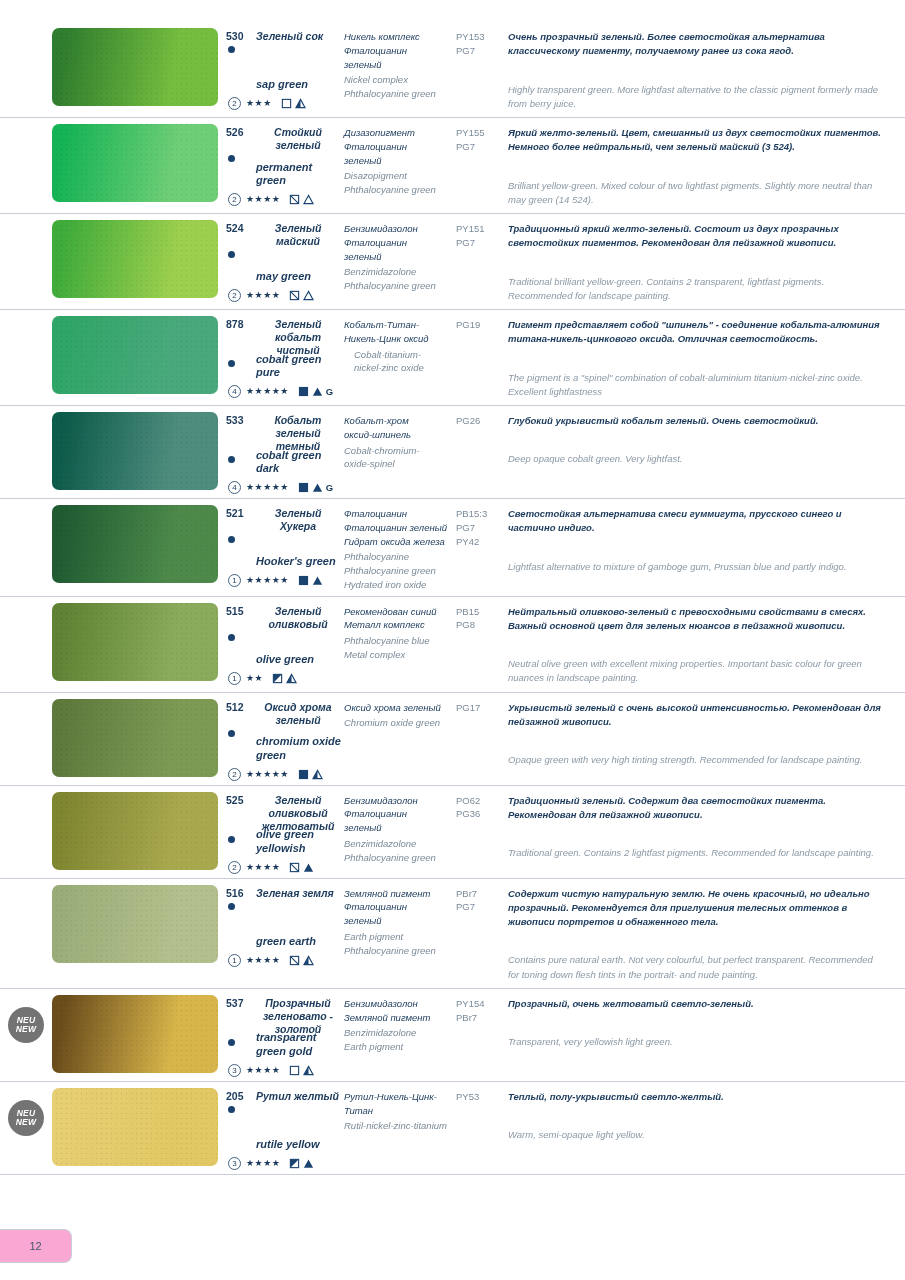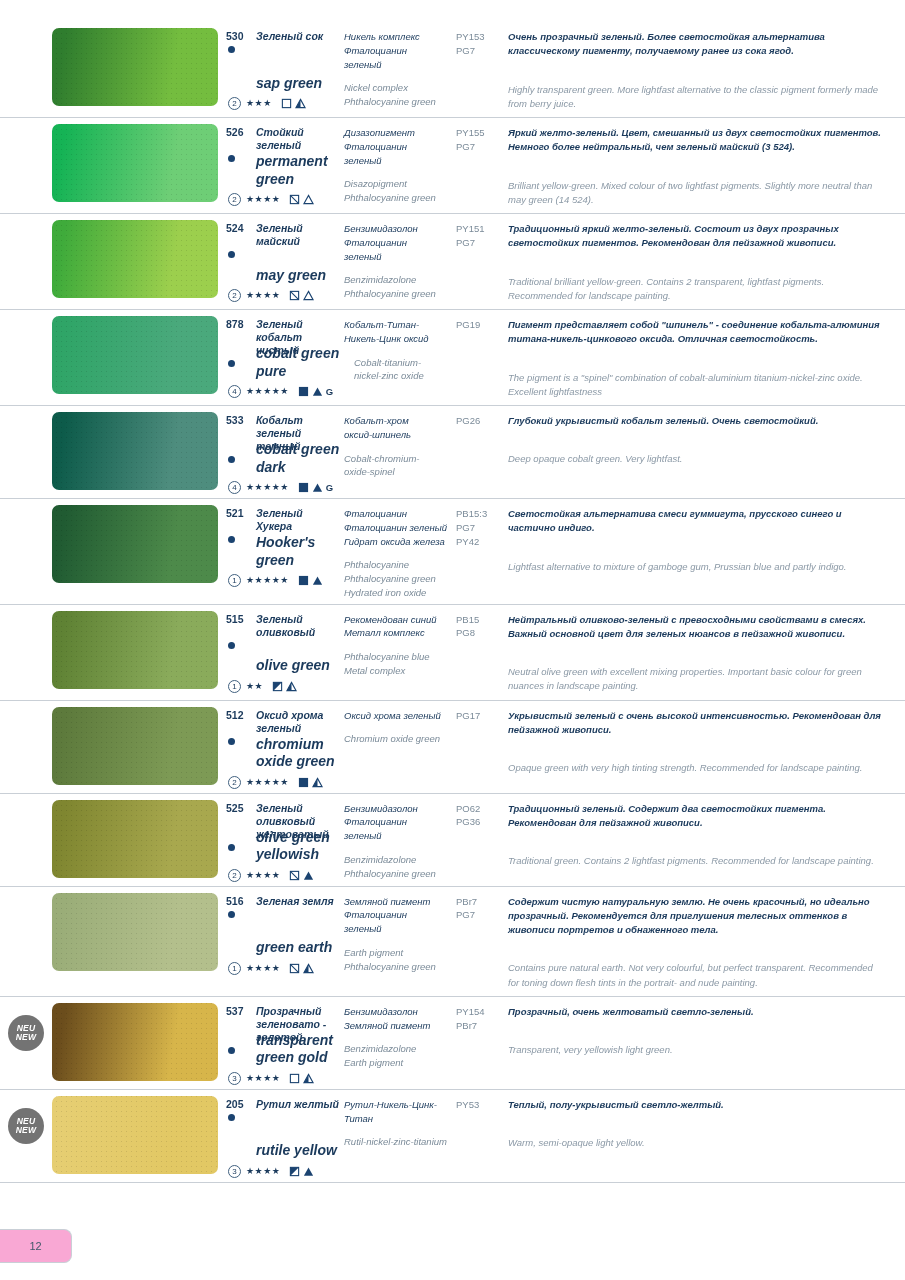--- a/index.html
+++ b/index.html
@@ -78,28 +78,28 @@
     position: relative;
     min-height: 92px;
   }
   .name-top { display: flex; gap: 6px; align-items: flex-start; }
   .code {
     font-size: 10.5px; font-weight: bold; color: #1b3a5c;
     line-height: 1.25; flex: 0 0 auto; width: 24px;
   }
   .ru-name {
     font-size: 10.5px; font-weight: bold; font-style: italic;
-    line-height: 1.25; color: #1b3a5c;
+    line-height: 1.25; color: #1b3a5c; text-align: center;
   }
   .dot {
     width: 7px; height: 7px; border-radius: 50%;
     background: #1b4370; margin: 3px 0 0 2px;
   }
   .en-name {
-    font-size: 14px; font-weight: bold; font-style: italic;
+    font-size: 11px; font-weight: bold; font-style: italic;
     color: #1b3a5c; line-height: 1.25;
     position: absolute; left: 30px; bottom: 22px;
   }
 
   .marks {
     position: absolute; left: 2px; bottom: 4px;
     display: flex; align-items: center; gap: 5px;
   }
   .series {
     width: 13px; height: 13px; border-radius: 50%;
@@ -109,21 +109,21 @@
     flex: 0 0 13px;
   }
   .stars { font-size: 9px; color: #1b3a5c; letter-spacing: .5px; line-height: 1; }
   .symbols { display: flex; align-items: center; gap: 3px; margin-left: 4px; }
   .sym { width: 11px; height: 11px; display: block; }
   .gletter { font-size: 9.5px; font-weight: bold; color: #1b3a5c; }
 
   
   .pig-cell { width: 112px; flex: 0 0 112px; padding: 8px 6px 4px 0; position: relative; min-height: 92px; }
   .pig-ru { font-size: 9.5px; font-style: italic; color: #1b3a5c; line-height: 1.45; }
-  .pig-en { font-size: 9.5px; font-style: italic; color: #7b8b99; line-height: 1.45; margin-top: 10px; }
+  .pig-en { font-size: 9.5px; font-style: italic; color: #7b8b99; line-height: 1.45; margin-top: 2px; }
   .pig-en.indent { padding-left: 10px; }
 
   
   .idx-cell { width: 52px; flex: 0 0 52px; padding: 8px 4px 4px 0; }
   .idx { font-size: 9.5px; color: #7b8b99; line-height: 1.45; }
 
   
   .desc-cell { flex: 1 1 auto; padding: 8px 24px 6px 0; }
   .desc-ru {
     font-size: 9.5px; font-style: italic; font-weight: bold;

